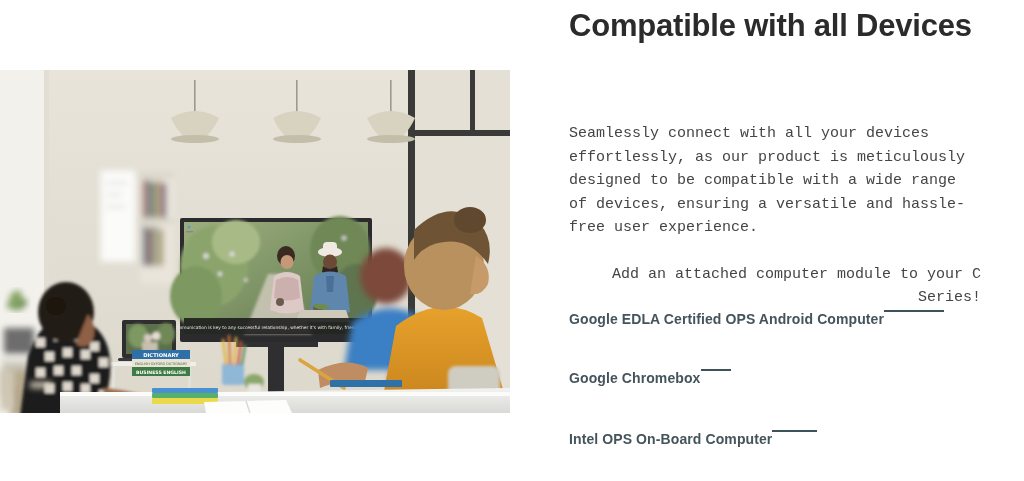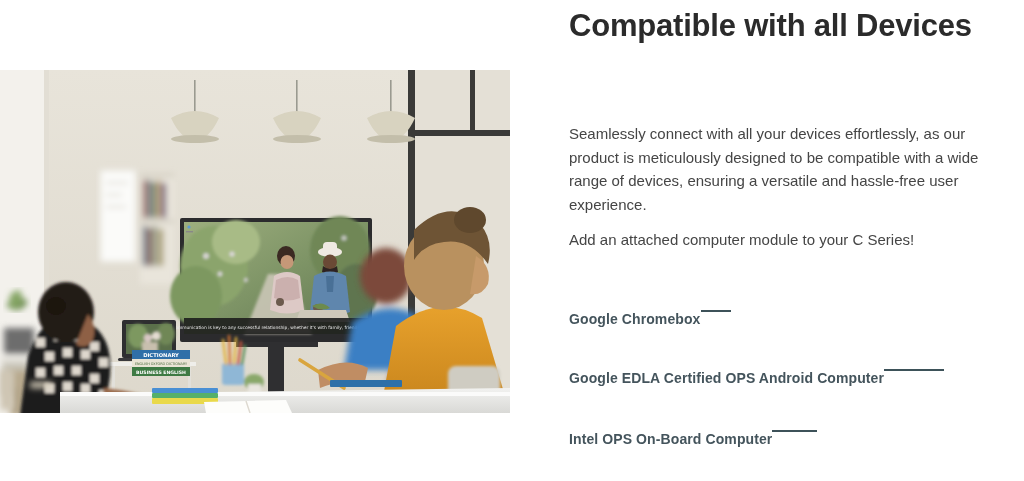--- a/index.html
+++ b/index.html
@@ -63,30 +63,31 @@
     letter-spacing: -0.2px;
     color: #2b2b2b;
     white-space: nowrap;
   }
 
   .body-block {
     position: absolute;
     top: 122px;
     left: 0;
     width: 412px;
+    font-family: Liberation Mono, monospace;
   }
 
   .para {
     font-size: 15px;
     line-height: 23.5px;
     color: #454545;
     font-weight: normal;
   }
 
-  .para + .para { margin-top: 12px; }
+  .para + .para { margin-top: 23px; text-align: right; }
 
   
   .link-list {
     position: absolute;
     top: 310px;
     left: 0;
     width: 420px;
   }
 
   .link-item {
@@ -386,30 +387,30 @@
     <h1 class="heading">Compatible with all Devices</h1>
 
     <div class="body-block">
       <p class="para">Seamlessly connect with all your devices effortlessly, as our product is meticulously designed to be compatible with a wide range of devices, ensuring a versatile and hassle-free user experience.</p>
       <p class="para">Add an attached computer module to your C Series!</p>
     </div>
 
     <div class="link-list">
 
       <a class="link-item">
+        <span class="link-label">Google EDLA Certified OPS Android Computer</span>
+        <span class="rule" style="width: 299px;">
+          <span class="rule-fill" style="width: 60px;"></span>
+        </span>
+      </a>
+
+      <a class="link-item">
         <span class="link-label">Google Chromebox</span>
         <span class="rule" style="width: 124px;">
           <span class="rule-fill" style="width: 30px;"></span>
-        </span>
-      </a>
-
-      <a class="link-item">
-        <span class="link-label">Google EDLA Certified OPS Android Computer</span>
-        <span class="rule" style="width: 299px;">
-          <span class="rule-fill" style="width: 60px;"></span>
         </span>
       </a>
 
       <a class="link-item">
         <span class="link-label">Intel OPS On-Board Computer</span>
         <span class="rule" style="width: 196px;">
           <span class="rule-fill" style="width: 45px;"></span>
         </span>
       </a>
 

